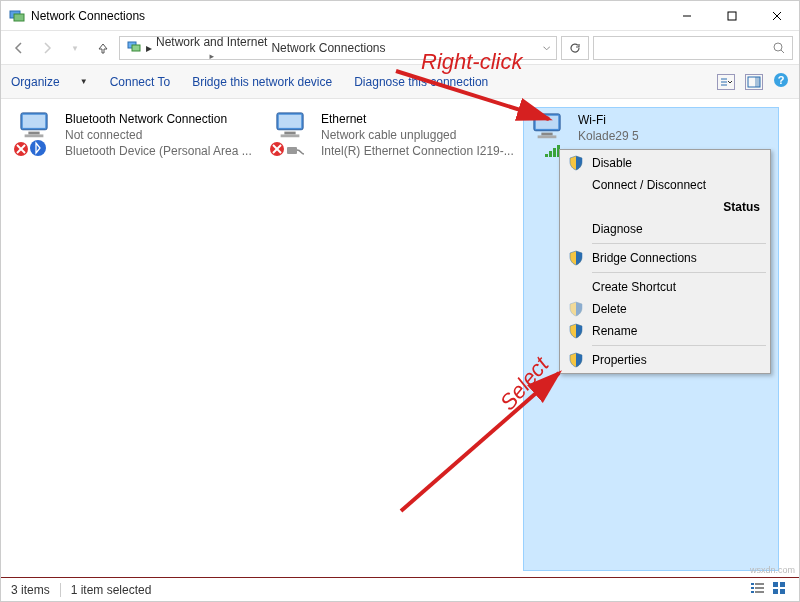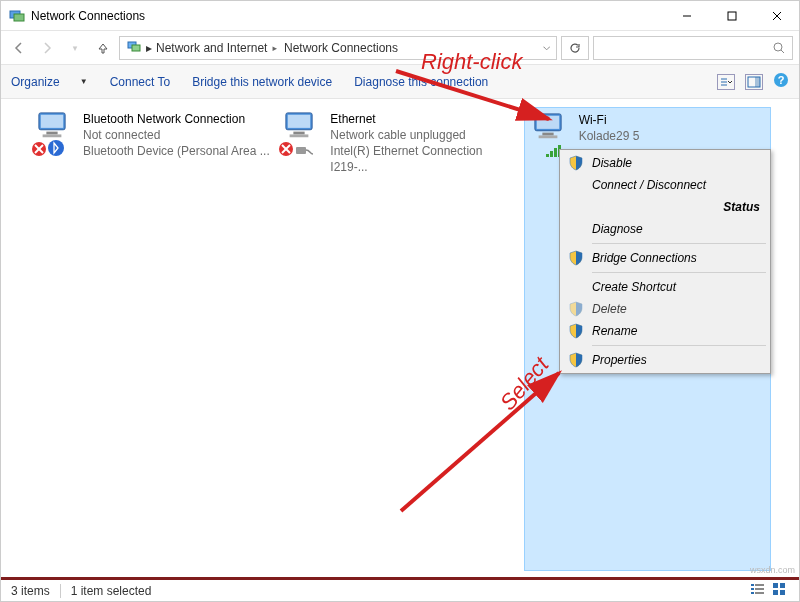--- a/index.html
+++ b/index.html
@@ -7,43 +7,43 @@
 .titlebar { height: 30px; display: flex; align-items: center; padding: 0 0 0 8px; border-bottom: 1px solid #e5e5e5; }
 .titlebar .ico { width: 16px; height: 16px; margin-right: 6px; }
 .titlebar .title { font-size: 12px; flex: 1; }
 .win-controls { display: flex; }
 .win-btn { width: 45px; height: 29px; display: flex; align-items: center; justify-content: center; }
 .win-btn svg { stroke: #000; }
 .addrbar { height: 34px; display: flex; align-items: center; padding: 0 6px; gap: 4px; border-bottom: 1px solid #e5e5e5; }
 .nav-btn { width: 24px; height: 24px; display: flex; align-items: center; justify-content: center; color: #888; }
 .nav-btn.active { color: #000; }
 .addr-box { flex: 1; height: 24px; border: 1px solid #ccc; display: flex; align-items: center; padding: 0 6px; gap: 4px; color: #333; }
-.addr-seg { display: flex; align-items: center; gap: 2px; }
+.addr-seg { display: flex; align-items: center; gap: 2px; flex-direction: column; }
 .addr-seg .chev { color: #666; font-size: 9px; padding: 0 3px;}
 .addr-right { margin-left: auto; display:flex; gap:6px; align-items:center; }
 .refresh-box { width: 28px; height: 24px; border: 1px solid #ccc; display: flex; align-items: center; justify-content: center; }
 .search-box { width: 200px; height: 24px; border: 1px solid #ccc; display: flex; align-items: center; justify-content: flex-end; padding: 0 6px; color: #666; }
 .toolbar { height: 34px; background: #f7f7f7; border-bottom: 1px solid #e5e5e5; display: flex; align-items: center; padding: 0 10px; gap: 22px; color: #1a4aa3; font-size: 12px; }
 .tb-item { display: flex; align-items: center; gap: 20px; cursor: default; }
 .tb-item .drop { font-size: 8px; color: #333; }
 .tb-right { margin-left: auto; display: flex; gap: 10px; align-items: center; }
 .tb-right .sq { width: 18px; height: 16px; border: 1px solid #99b; display: flex; align-items:center; justify-content:center; }
-.content { position: relative; display: flex; padding: 8px 28px; gap: 0; height: 480px; }
+.content { position: relative; display: flex; padding: 8px 10px; gap: 0; height: 480px; }
 .conn { width: 256px; display: flex; gap: 6px; padding: 4px; }
 .conn.selected { background: #cce8ff; border: 1px solid #99d1ff; }
 .conn .iconbox { width: 44px; height: 44px; position: relative; flex-shrink: 0; }
 .conn .txt { font-size: 12px; line-height: 16px; color: #000; }
 .conn .sub { color: #6b6b6b; }
-.statusbar { position: absolute; bottom: 0; left: 0; right: 0; height: 24px; border-top: 3px solid #7f1d1d; display: flex; align-items: center; padding: 0 10px; font-size: 12px; color: #333; gap: 4px; }
+.statusbar { position: absolute; bottom: 0; left: 0; right: 0; height: 24px; border-top: 1px solid #7f1d1d; display: flex; align-items: center; padding: 0 10px; font-size: 12px; color: #333; gap: 4px; }
 .statusbar .sep { width:1px; height:14px; background:#ccc; margin:0 6px; }
 .statusbar .right-ico { margin-left:auto; display:flex; gap:4px; }
 .ctxmenu { position: absolute; left: 558px; top: 148px; width: 212px; background: #f0f0f0; border: 1px solid #a0a0a0; box-shadow: 2px 2px 4px rgba(0,0,0,0.25); padding: 2px; font-size: 12px; }
-.ctxmenu .row { height: 22px; display: flex; align-items: center; padding: 0 8px 0 30px; position: relative; font-style: italic; }
+.ctxmenu .row { height: 22px; display: flex; align-items: center; padding: 0 8px 0 30px; position: relative; }
 .ctxmenu .row.bold { font-weight: 600; justify-content: flex-end; }
-.ctxmenu .row.disabled { color: #404040; }
+.ctxmenu .row.disabled { color: #000000; }
 .ctxmenu .sep { height: 1px; background: #d0d0d0; margin: 3px 2px 3px 30px; }
 .shield { position: absolute; left: 6px; width: 16px; height: 16px; }
 .annot { position: absolute; color: #d62020; font-size: 22px; font-style: italic; font-weight: 500; pointer-events: none; }
 .arrow-line { position: absolute; pointer-events: none; }
 .watermark { position:absolute; right:4px; bottom:26px; font-size:9px; color:#bbb; }
 .monitor-ico { width:38px; height:30px; }
 </style>
 </head>
 <body>
 

